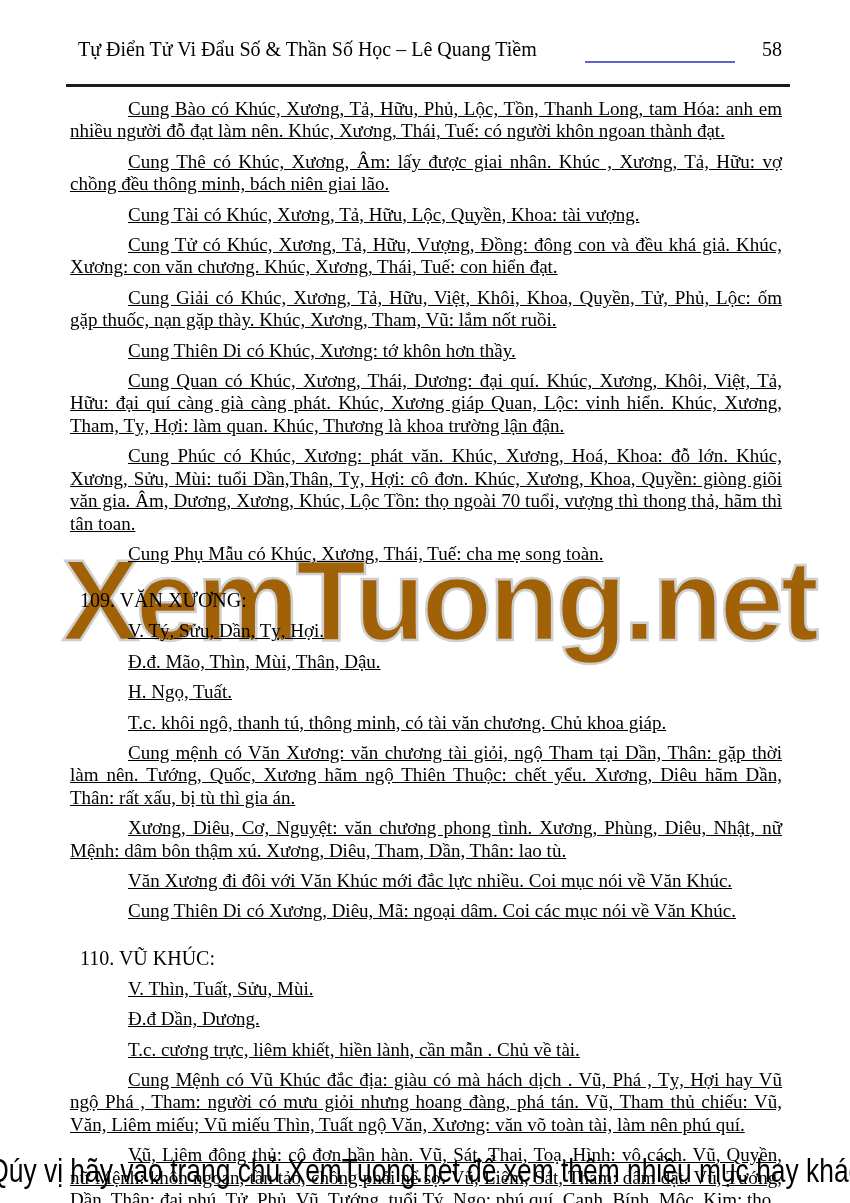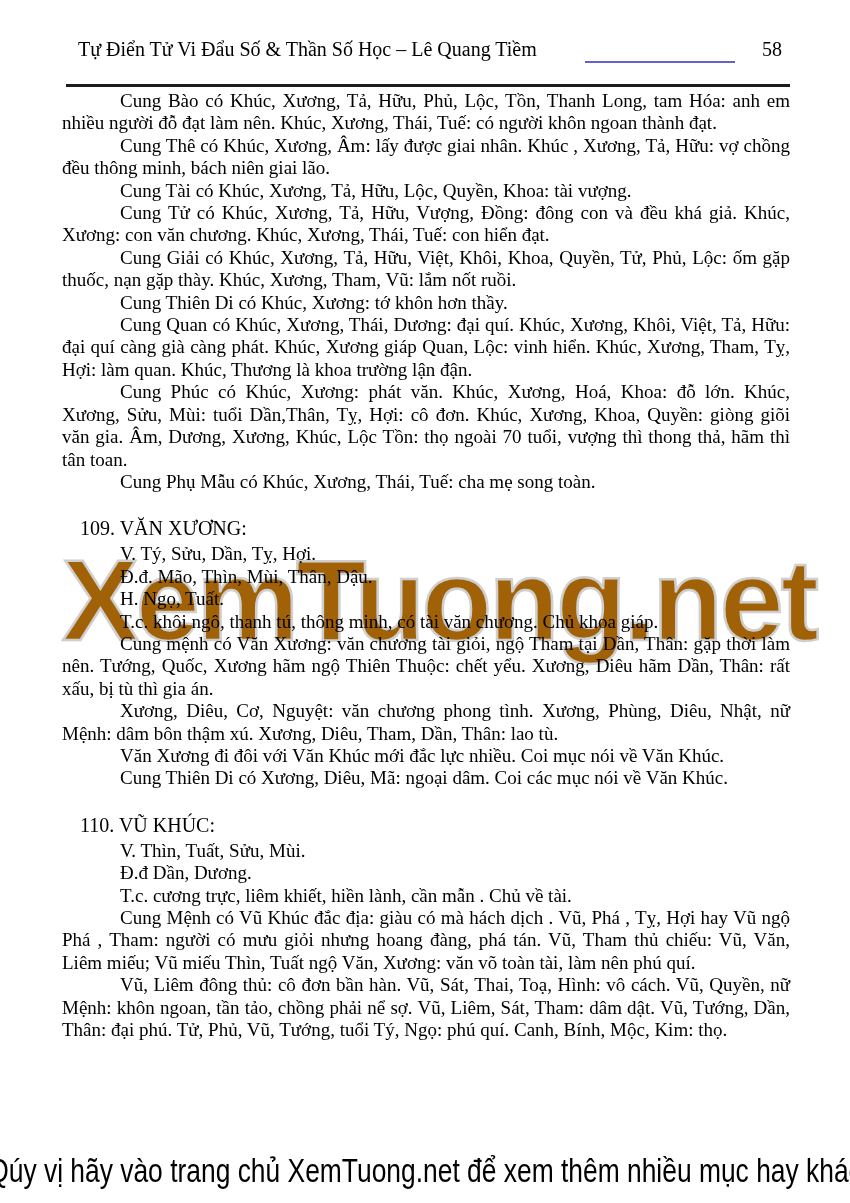--- a/index.html
+++ b/index.html
@@ -66,21 +66,22 @@
     position: absolute;
     left: 62px;
     top: 90px;
     width: 728px;
     z-index: 1;
     font-size: 19px;
     line-height: 22.4px;
     text-align: justify;
   }
   .content p {
-    margin: 0;
+    margin: 8px;
+    text-decoration: underline;
   }
   .par {
     text-indent: 58px;
     text-align: justify;
   }
   .attr {
     text-indent: 58px;
     text-align: left;
   }
   .sec-heading {

